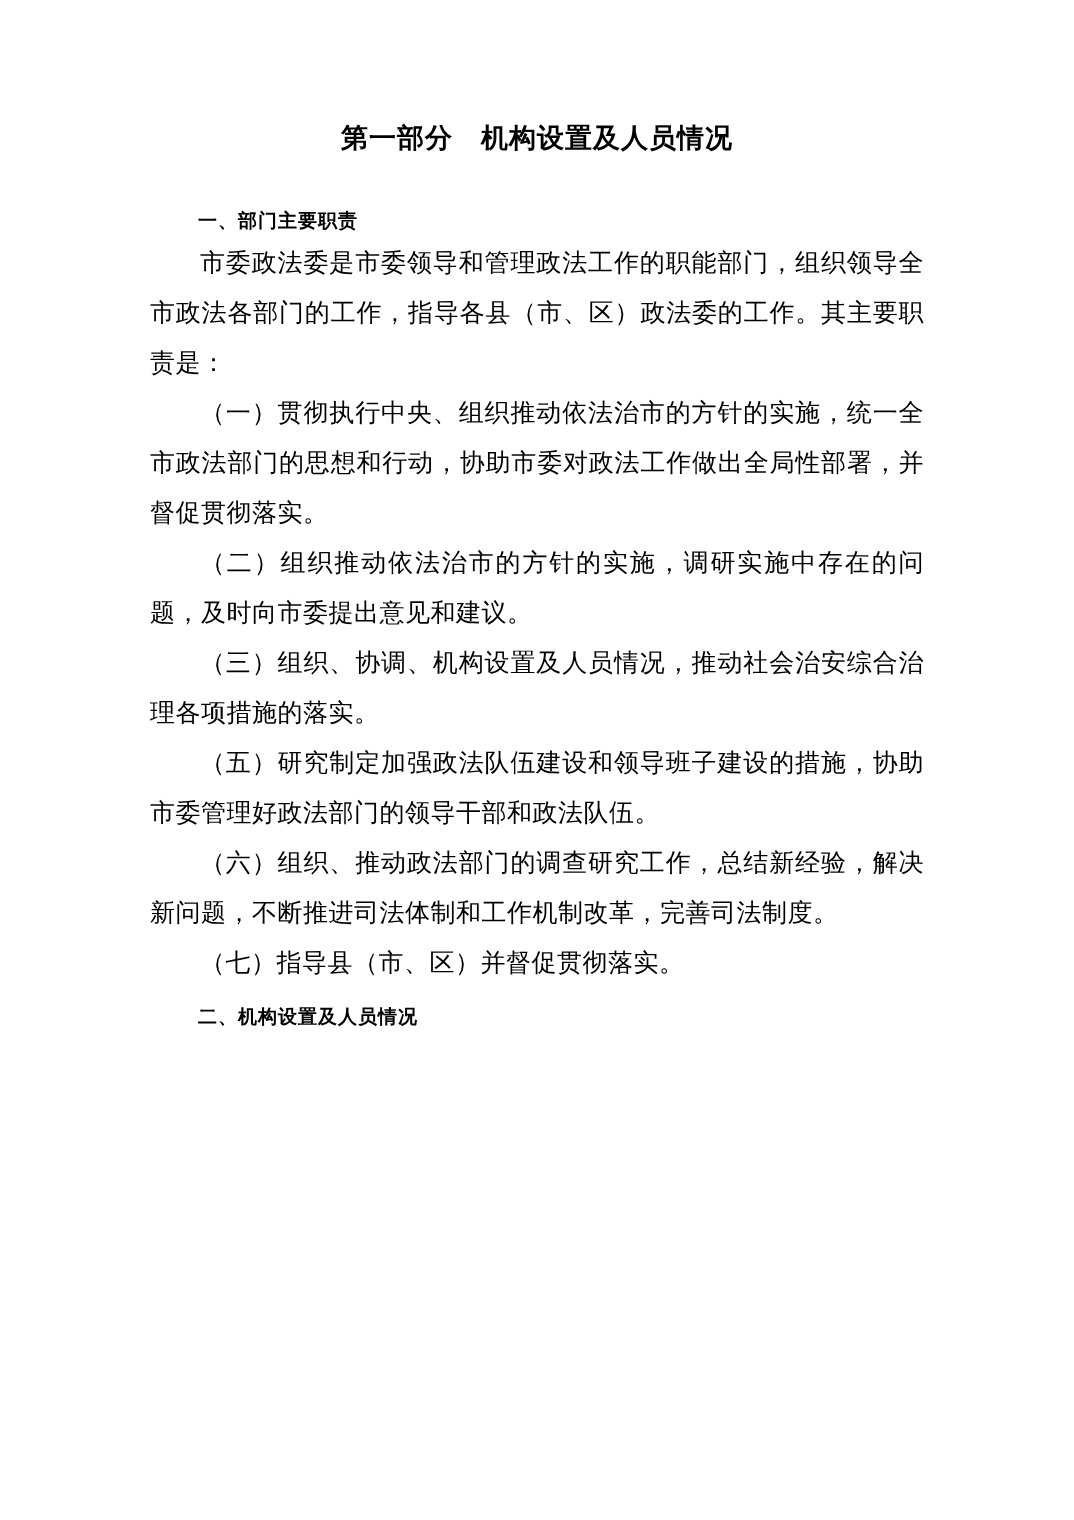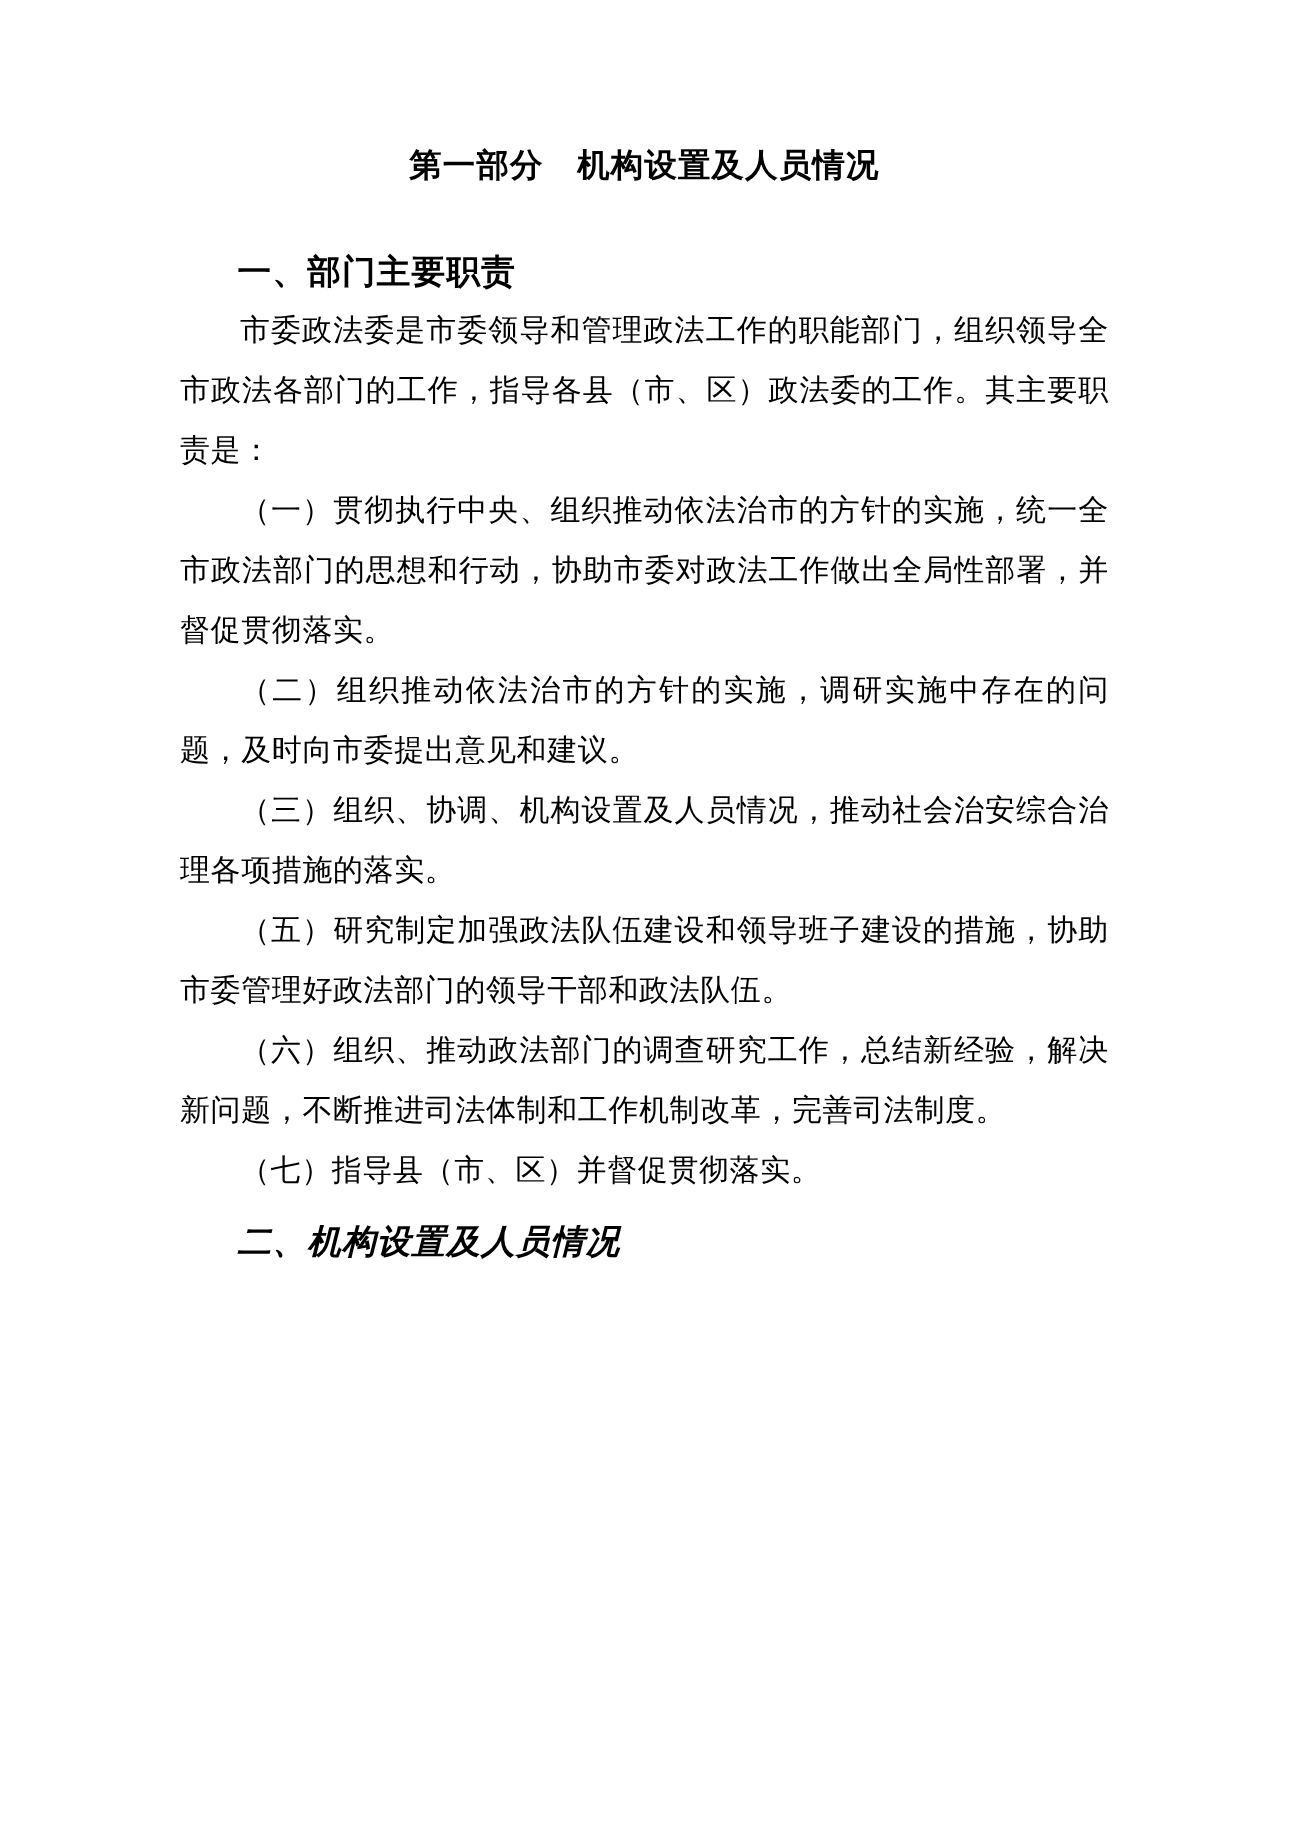--- a/index.html
+++ b/index.html
@@ -26,41 +26,40 @@
     font-weight: bold;
     font-size: 27px;
     letter-spacing: 1px;
     text-align: center;
     margin: 0 0 52px 0;
     white-space: pre;
   }
   .section-heading {
     font-family: "DejaVu Sans", sans-serif;
     font-weight: bold;
-    font-size: 28px;
+    font-size: 19px;
     letter-spacing: 1px;
     margin: 0 0 6px 0;
     text-indent: 48px;
   }
   .para {
     font-family: Liberation Mono, monospace;
     font-size: 25px;
     line-height: 50px;
     letter-spacing: 0.5px;
     margin: 0;
     text-indent: 50px;
     text-align: justify;
     text-justify: inter-ideograph;
   }
   .para.tight {
     margin-bottom: 0;
   }
   .heading-gap {
     margin-top: 14px;
-    font-style: italic;
   }
 </style>
 </head>
 <body>
 
 <div class="page">
 
   <h1 class="doc-title">第一部分　机构设置及人员情况</h1>
 
   <h2 class="section-heading">一、部门主要职责</h2>

